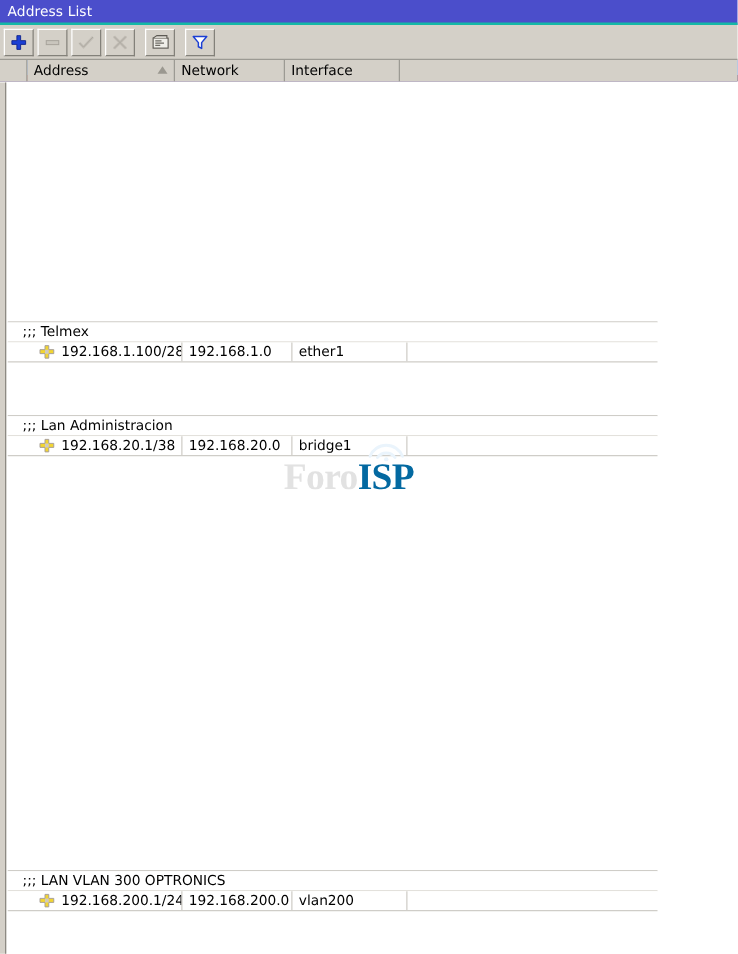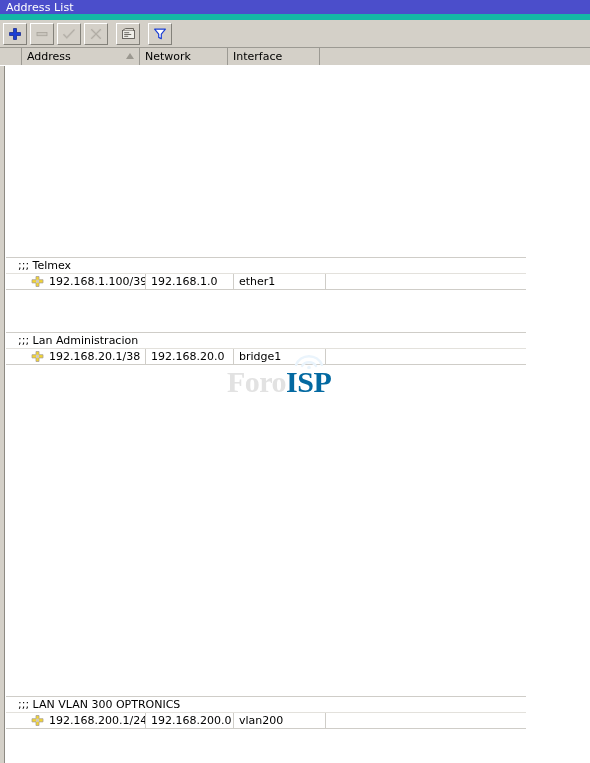--- a/index.html
+++ b/index.html
@@ -28,21 +28,21 @@
   }
 
   
   .titlebar {
     height: 20px;
     background: #4b4ecb;
     display: flex;
     align-items: center;
     padding-left: 6px;
     box-sizing: border-box;
-    border-bottom: 6px solid #14b8a6;
+    border-bottom: 2px solid #14b8a6;
   }
   .titlebar-text {
     color: #ffffff;
     font-size: 11px;
     letter-spacing: 0.1px;
   }
 
   
   .toolbar {
     height: 28px;
@@ -323,21 +323,21 @@
       </div>
       <div class="data-row">
         <div class="dcell flagcell"></div>
         <div class="dcell addr">
           <span class="addr-icon">
             <svg width="13" height="13" viewBox="0 0 13 13">
               <path d="M5 1.5h3v3.2h4v3.2H8v3.6H5V7.9H1V4.7h4z" fill="#f2d531" stroke="#a9a098" stroke-width="0.8"></path>
               <path d="M5 4.7h3v3.2H5z" fill="#cfcac0" stroke="none"></path>
             </svg>
           </span>
-          <span>192.168.1.100/39</span>
+          <span>192.168.1.100/28</span>
         </div>
         <div class="dcell net">192.168.1.0</div>
         <div class="dcell iface">ether1</div>
         <div class="dcell rest"></div>
       </div>
     </div>
 
     <div class="sep" style="top:266px"></div>
 
     <div class="rowblock" style="top:267px">

